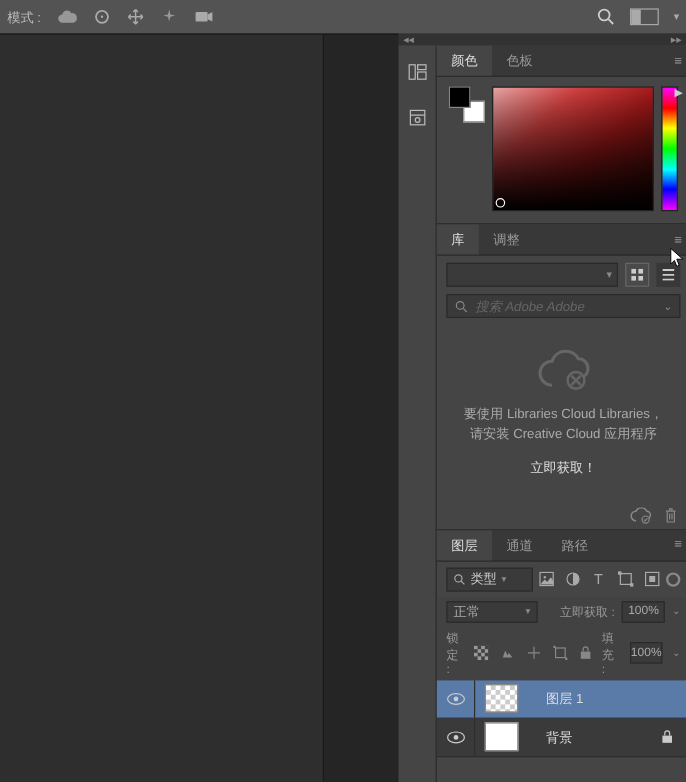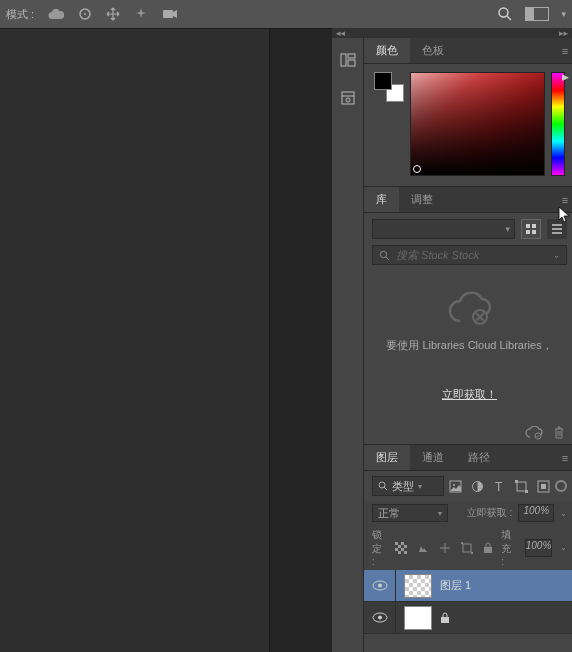--- a/index.html
+++ b/index.html
@@ -47,46 +47,46 @@
 .lib-panel { border-top:1px solid #2a2a2a; }
 .lib-toolbar { padding:6px 8px; display:flex; align-items:center; gap:6px; }
 .lib-drop { flex:1; height:20px; background:#3a3a3a; border:1px solid #2a2a2a; display:flex; align-items:center; justify-content:flex-end; padding:0 4px; color:#888; font-size:9px; }
 .view-btn { width:20px; height:20px; background:#383838; display:flex; align-items:center; justify-content:center; cursor:pointer; border:1px solid transparent; }
 .view-btn.active { border:1px solid #666; background:#4a4a4a; }
 .lib-search { padding:0 8px 6px 8px; display:flex; align-items:center; }
 .search-field { flex:1; height:20px; background:#3a3a3a; border:1px solid #2a2a2a; display:flex; align-items:center; padding:0 6px; gap:6px; color:#666; font-style:italic; }
 .lib-content { padding:20px 10px; text-align:center; color:#aaa; }
 .lib-icon { margin-bottom:10px; opacity:0.5; }
 .lib-text { font-size:11px; line-height:1.5; }
-.lib-link { text-decoration:underline; color:#ddd; display:inline-block; margin-top:32px; cursor:pointer; }
+.lib-link { color:#ddd; display:inline-block; margin-top:12px; cursor:pointer; }
 .lib-footer { display:flex; justify-content:flex-end; padding:4px 10px; gap:10px; color:#888; border-bottom:1px solid #2a2a2a; }
 
 .layers-toolbar { padding:5px 8px; display:flex; align-items:center; gap:5px; }
 .type-drop { width:72px; height:20px; background:#3a3a3a; border:1px solid #2a2a2a; display:flex; align-items:center; padding:0 5px; gap:4px; }
 .type-drop span:first-child { flex:1; }
 .filter-icons { display:flex; gap:9px; align-items:center; color:#aaa; }
 .filter-icons span { cursor:pointer; }
 .toggle-dot { width:12px; height:12px; border:2px solid #888; border-radius:50%; margin-left:auto; }
 
 .blend-row { padding:3px 8px; display:flex; align-items:center; gap:6px; background:#424242; }
 .blend-drop { width:76px; height:18px; background:#3a3a3a; border:1px solid #2a2a2a; padding:0 5px; display:flex; align-items:center; }
 .blend-drop span:first-child { flex:1; color:#aaa; }
 .opac-label { margin-left:auto; color:#999; font-size:10px; }
-.opac-val { width:36px; height:18px; background:#3a3a3a; border:1px solid #2a2a2a; display:flex; align-items:flex-start; justify-content:center; color:#aaa; font-size:10px;font-style:italic; }
+.opac-val { width:36px; height:18px; background:#3a3a3a; border:1px solid #2a2a2a; display:flex; align-items:center; justify-content:center; color:#aaa; font-size:10px; }
 
 .lock-row { padding:3px 8px; display:flex; align-items:center; gap:8px; background:#424242; }
 .lock-icons { display:flex; gap:10px; color:#888; }
 
 .layers-list { background:#3a3a3a; }
 .layer-row { height:32px; display:flex; align-items:center; border-bottom:1px solid #2e2e2e; }
 .layer-row.selected { background:#5a7aa8; }
 .eye-cell { width:32px; display:flex; align-items:center; justify-content:center; color:#ccc; border-right:1px solid #2e2e2e; height:100%; cursor:pointer; }
 .thumb { width:28px; height:24px; border:1px solid #888; margin:0 8px; background:#fff; }
 .thumb.trans { background:repeating-conic-gradient(#ccc 0% 25%, #fff 0% 50%) 0 0/8px 8px; }
-.layer-name { color:#ddd; flex:1; }
+.layer-name { color:#ddd; flex:1;margin-left:15px; }
 .layer-lock { width:24px; color:#aaa; }
 
 .cursor-arrow { position:absolute; right:0; top:206px; z-index:100; pointer-events:none; }
 
 svg { display:block; }
 </style>
 </head>
 <body>
 
 <div class="topbar">
@@ -209,35 +209,36 @@
                   <line x1="0" y1="9" x2="10" y2="9" stroke="#ccc" stroke-width="1.5"></line>
                 </svg>
               </div>
           </div>
           <div class="lib-search">
             <div class="search-field">
               <svg width="11" height="11">
                   <circle cx="4.5" cy="4.5" r="3.2" fill="none" stroke="#888"></circle>
                   <line x1="7" y1="7" x2="10" y2="10" stroke="#888"></line>
                 </svg>
-              <span>搜索 Stock Stock</span>
+              <span>搜索 Adobe Adobe</span>
               <span style="margin-left:auto;color:#888;font-size:9px;">⌄</span>
             </div>
           </div>
           <div class="lib-content">
             <div class="lib-icon">
               <svg width="48" height="36" viewBox="0 0 48 36" style="margin:0 auto;">
                   <path fill="#888" d="M14 30a10 10 0 010-20 12 12 0 0122-2 8 8 0 010 16" fill-opacity="0" stroke="#888" stroke-width="2.5"></path>
                   <circle cx="34" cy="26" r="7" fill="#454545" stroke="#888" stroke-width="2"></circle>
                   <line x1="30" y1="22" x2="38" y2="30" stroke="#888" stroke-width="2"></line>
                   <line x1="38" y1="22" x2="30" y2="30" stroke="#888" stroke-width="2"></line>
                 </svg>
             </div>
             <div class="lib-text">
               <div>要使用 Libraries Cloud Libraries，</div>
+              <div>请安装 Creative Cloud 应用程序</div>
               <a class="lib-link">立即获取！</a>
             </div>
           </div>
           <div class="lib-footer">
             <span>
                 <svg width="18" height="14">
                   <path fill="none" stroke="#888" stroke-width="1.3" d="M5 11a4 4 0 010-8 5 5 0 019 0 3 3 0 010 6"></path>
                   <circle cx="13" cy="10" r="3" fill="#454545" stroke="#888"></circle>
                   <path stroke="#888" d="M11.5 10l1 1 2-2" fill="none"></path>
                 </svg>
@@ -370,20 +371,21 @@
               <div class="layer-lock"></div>
             </div>
             <div class="layer-row">
               <div class="eye-cell">
                 <svg width="16" height="11">
                   <ellipse cx="8" cy="5.5" rx="7" ry="4.5" fill="none" stroke="#ccc"></ellipse>
                   <circle cx="8" cy="5.5" r="2" fill="#ccc"></circle>
                 </svg>
               </div>
               <div class="thumb "></div>
+              <div class="layer-name">背景</div>
               <div class="layer-lock">
                 <svg width="10" height="12">
                   <rect x="1" y="5" width="8" height="6" fill="#ccc"></rect>
                   <path d="M3 5V3a2 2 0 014 0v2" fill="none" stroke="#ccc"></path>
                 </svg>
               </div>
             </div>
           </div>
       </div>
     </div>

